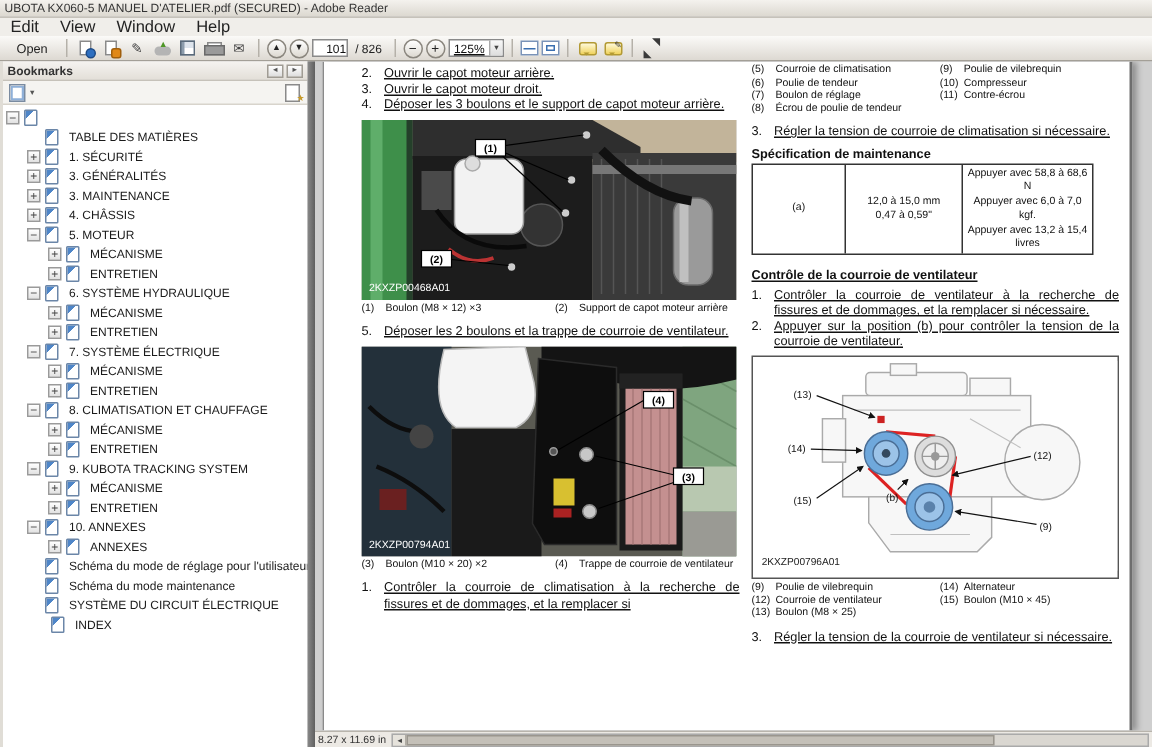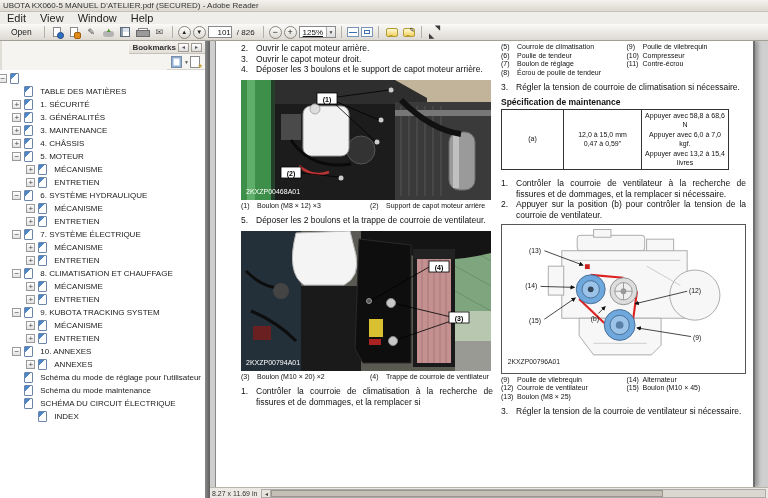--- a/index.html
+++ b/index.html
@@ -44,21 +44,21 @@
   .bubble::after { content:""; position:absolute; left:2px; bottom:-3px; border:2px solid transparent; border-top-color:#b39a33; }
   .bubble .mini-pen { position:absolute; right:-1px; top:-3px; font-size:6px; color:#333; }
   .fs-ic { width:11px; height:11px; position:relative; }
   .fs-ic::before { content:"◥"; position:absolute; right:0; top:-3px; font-size:7px; color:#3a3a3a; }
   .fs-ic::after { content:"◣"; position:absolute; left:0; bottom:-2px; font-size:7px; color:#3a3a3a; }
 
   
   .main { position:absolute; top:41px; left:0; right:0; bottom:0; display:flex; }
 
   
-  .bookmarks-panel { width:205px; background:#f5f4f1; display:flex; flex-direction:column; border-left:2px solid #e0ddd6;align-items:flex-end; }
+  .bookmarks-panel { width:205px; background:#f5f4f1; display:flex; flex-direction:column; border-left:2px solid #e0ddd6; }
   .panel-header { height:13px; background:linear-gradient(#f5f3f0,#e3dfd8); border-bottom:1px solid #c6c2ba;
                   display:flex; align-items:center; padding:0 3px; }
   .panel-title { font-size:8px; font-weight:bold; color:#333; flex:1; }
   .ph-btn { width:11px; height:9px; border:1px solid #a09c94; background:linear-gradient(#fff,#ddd); font-size:5px;
             line-height:7px; text-align:center; color:#555; margin-left:2px; }
   .panel-toolbar { height:16px; display:flex; align-items:center; padding:0 4px; border-bottom:1px solid #d8d4cc; }
   .opt-ic { width:18px; height:11px; position:relative; }
   .opt-ic::before { content:""; position:absolute; left:0; top:0; width:9px; height:10px; background:#fff; border:1px solid #7a8ba0;
                     box-shadow:inset 0 0 0 1.5px #8fb0d8; }
   .opt-dd { position:absolute; right:0; top:3px; font-size:5px; color:#555; }
@@ -80,21 +80,21 @@
   
   .doc-pane { flex:1; display:flex; flex-direction:column; min-width:0; }
   .doc-view { flex:1; position:relative; background:#cfcfcf; overflow:hidden; }
   .page { position:absolute; left:5px; top:0; bottom:0; width:540px; background:#fff;
           border-left:1px solid #8a8a8a; border-right:2px solid #6e6e6e; box-shadow:3px 0 4px rgba(0,0,0,.3); }
   .col { position:absolute; top:2px; font-size:8.5px; line-height:10.5px; color:#111; }
   .col-left { left:25px; width:252px; }
   .col-right { left:285px; width:245px; }
   .step { display:flex; }
   .step-num { width:15px; flex:none; }
-  .step-text { flex:1; text-align:justify; }
+  .step-text { flex:1; text-align:justify;text-decoration:underline; }
   .heading { font-weight:bold; text-decoration:underline; margin:5px 0 2px; }
   .subheading { font-weight:bold; margin:4px 0 2px; }
   .figure { margin:5px 0 2px; }
   .figure svg { display:block; }
   .diagram-box { border:1px solid #555; margin:4px 0 2px; }
   .cap { display:flex; font-size:7px; line-height:8.5px; margin:2px 0 5px; gap:6px; }
   .cap-col { flex:1; min-width:0; }
   .cap-row { display:flex; }
   .cap-num { width:16px; flex:none; }
   .cap-txt { flex:1; }
@@ -355,24 +355,24 @@
 
         <div class="bm-row" style="padding-left: 16px;">
           <span class="toggle"></span>
           <span class="bm-icon"></span>
           <span class="bm-label">Schéma du mode maintenance</span>
         </div>
 
         <div class="bm-row" style="padding-left: 16px;">
           <span class="toggle"></span>
           <span class="bm-icon"></span>
-          <span class="bm-label">SCHÉMA DU CIRCUIT ÉLECTRIQUE</span>
-        </div>
-
-        <div class="bm-row" style="padding-left: 30px;">
+          <span class="bm-label">SYSTÈME DU CIRCUIT ÉLECTRIQUE</span>
+        </div>
+
+        <div class="bm-row" style="padding-left: 20px;">
           <span class="toggle"></span>
           <span class="bm-icon"></span>
           <span class="bm-label">INDEX</span>
         </div>
       </div>
   </div>
 
   <div class="splitter"></div>
 
   <div class="doc-pane">
@@ -575,20 +575,21 @@
                 <div>12,0 à 15,0 mm</div>
                 <div>0,47 à 0,59"</div>
               </div>
             <div class="st-c3">
                 <div>Appuyer avec 58,8 à 68,6 N</div>
                 <div>Appuyer avec 6,0 à 7,0 kgf.</div>
                 <div>Appuyer avec 13,2 à 15,4 livres</div>
               </div>
           </div>
 
+          <div class="heading">Contrôle de la courroie de ventilateur</div>
           <div class="step">
               <span class="step-num">1.</span>
               <span class="step-text">Contrôler la courroie de ventilateur à la recherche de fissures et de dommages, et la remplacer si nécessaire.</span>
             </div>
           <div class="step">
               <span class="step-num">2.</span>
               <span class="step-text">Appuyer sur la position (b) pour contrôler la tension de la courroie de ventilateur.</span>
             </div>
 
           <div class="diagram-box">

